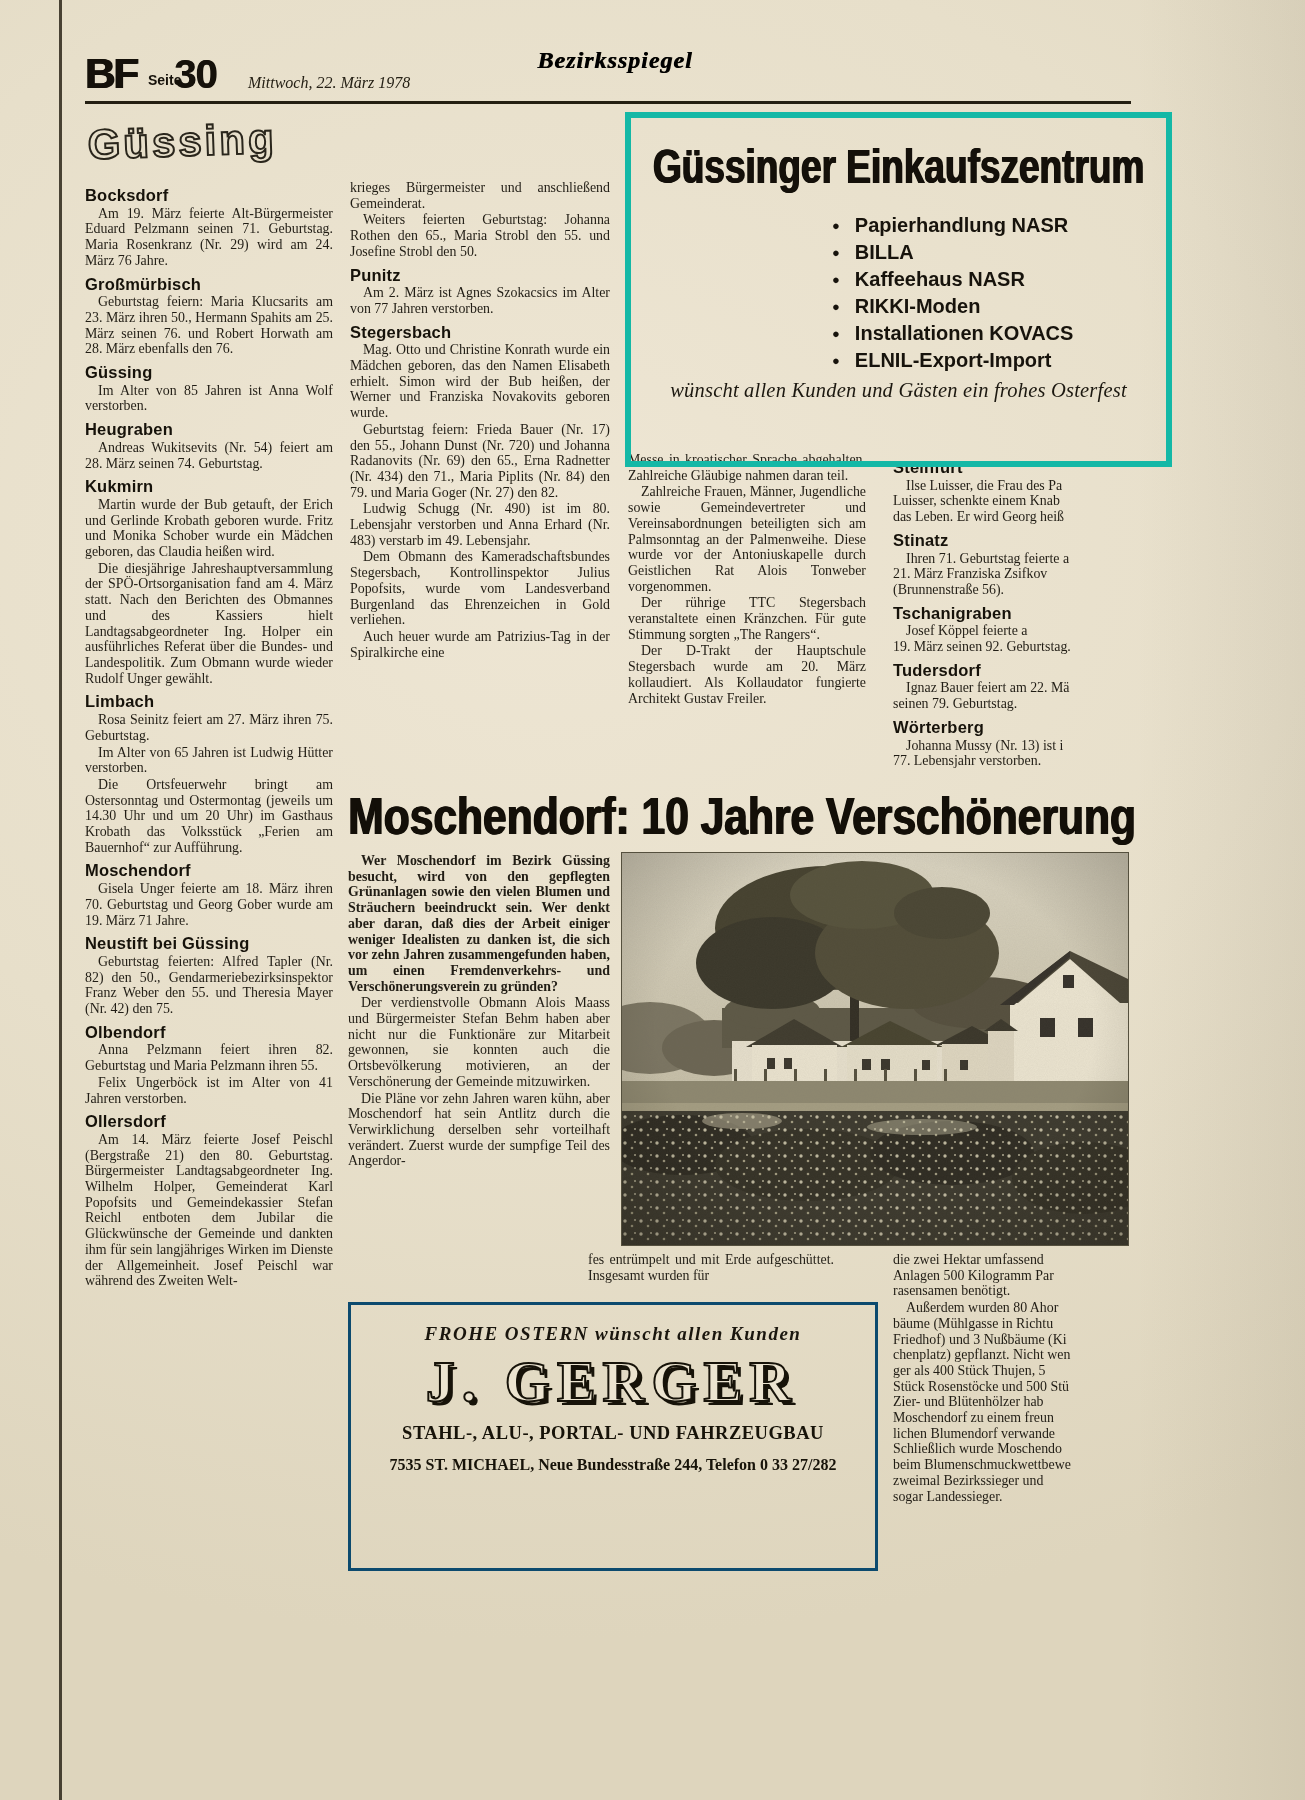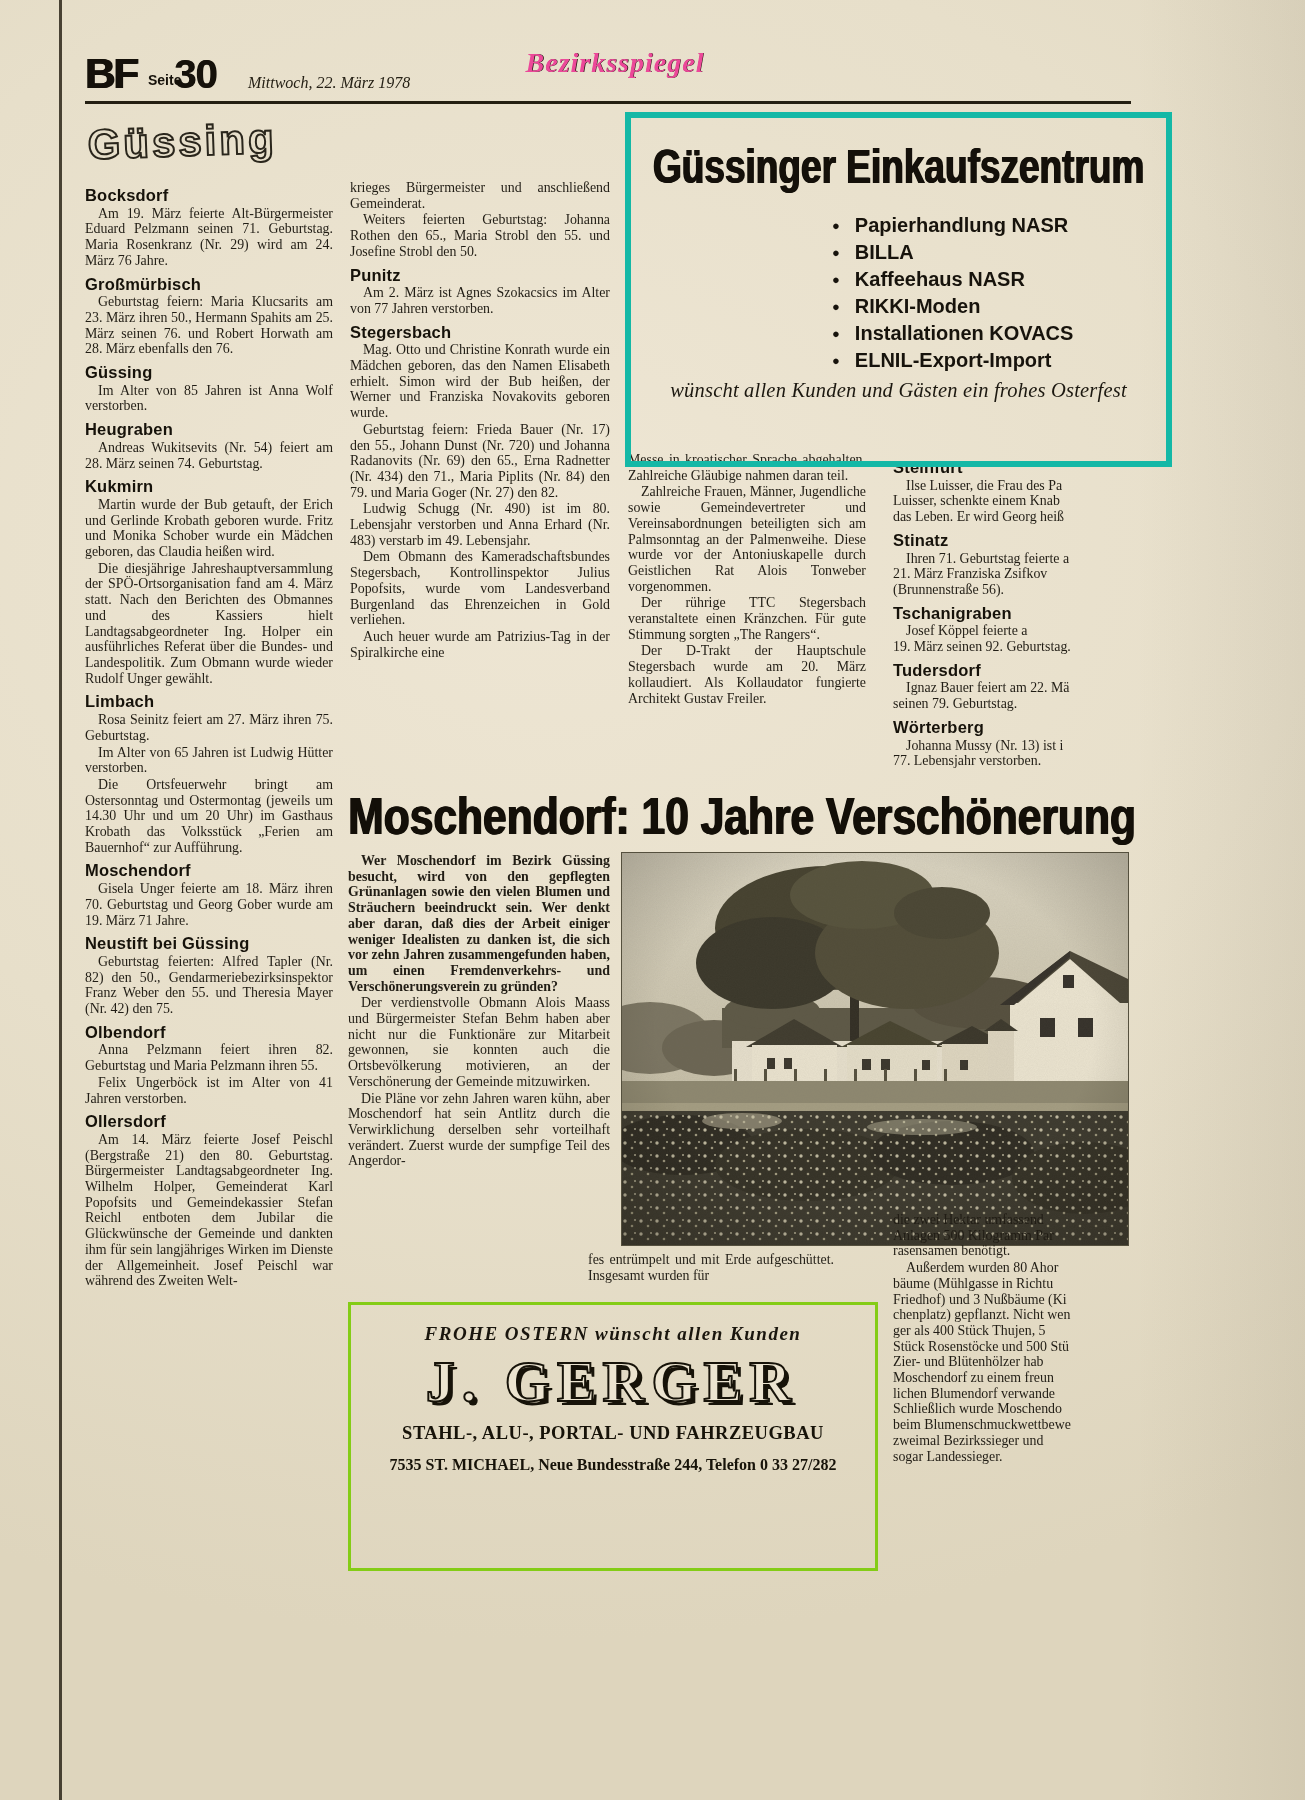--- a/index.html
+++ b/index.html
@@ -17,21 +17,21 @@
   
   .hdr-bf{position:absolute;left:85px;top:50px;font-family:"Liberation Sans",sans-serif;
     font-weight:bold;font-size:42px;letter-spacing:-2px;color:#15110a;
     text-shadow:1px 0 0 #15110a, -0.5px 0 0 #15110a;}
   .hdr-seite{position:absolute;left:148px;top:72px;font-family:"Liberation Sans",sans-serif;
     font-weight:bold;font-size:14px;color:#15110a;}
   .hdr-num{position:absolute;left:174px;top:52px;font-family:"Liberation Sans",sans-serif;
     font-weight:bold;font-size:40px;letter-spacing:-1px;color:#15110a;text-shadow:0.8px 0 0 #15110a;}
   .hdr-date{position:absolute;left:248px;top:74px;font-style:italic;font-size:16px;color:#252015;}
   .masthead{position:absolute;left:430px;top:47px;width:370px;text-align:center;
-    font-weight:bold;font-style:italic;font-size:28px;letter-spacing:1px;color:#ec4899;
+    font-weight:bold;font-style:italic;font-size:24px;letter-spacing:1px;color:#000000;
     text-shadow:0.6px 0 0 #181409;}
   .header-rule{position:absolute;left:85px;top:101px;width:1046px;height:3px;background:#241f12;}
 
   .guessing-wrap{position:absolute;left:82px;top:115px;}
 
   
   .newscol{position:absolute;font-size:13.9px;line-height:15.7px;text-align:justify;overflow:hidden;}
   .sec-h{font-family:"Liberation Sans",sans-serif;font-weight:bold;font-size:16.5px;
     margin:8px 0 2px;text-align:left;letter-spacing:.2px;color:#16120a;}
   .para{text-indent:13px;margin:0 0 1px;}
@@ -61,25 +61,25 @@
   .feature-headline{position:absolute;left:348px;top:786px;width:784px;
     font-family:"Liberation Sans",sans-serif;font-weight:bold;font-size:43px;white-space:nowrap;
     color:#130f08;transform:scale(0.99,1.22);transform-origin:left top;
     text-shadow:1px 0 0 #130f08, -0.5px 0 0 #130f08;}
   #feature-text{left:348px;top:853px;width:262px;height:442px;}
   #feature-text .lead{font-weight:bold;}
   .photo{position:absolute;left:622px;top:853px;width:506px;height:392px;
     outline:1px solid #55503e;box-shadow:inset 0 0 30px rgba(30,25,15,.25);}
   .photo svg{display:block;}
   #below-photo{left:588px;top:1252px;width:246px;height:54px;}
-  #feature-right{left:893px;top:1212px;width:240px;height:320px;}
+  #feature-right{left:893px;top:1252px;width:240px;height:320px;}
 
   
   .ad-gerger{position:absolute;left:348px;top:1302px;width:524px;height:245px;
-    border:3px solid #84cc16;text-align:center;padding-top:18px;overflow:hidden;}
+    border:3px solid #0c4a6e;text-align:center;padding-top:18px;overflow:hidden;}
   .gerger-line1{font-weight:bold;font-style:italic;font-size:19px;letter-spacing:1.5px;color:#1a160e;}
   .gerger-name-svg{margin:2px auto 0;display:block;}
   .gerger-line2{font-weight:bold;font-size:18.5px;letter-spacing:.5px;color:#171309;margin-top:2px;}
   .gerger-line3{font-weight:bold;font-size:16px;color:#171309;margin-top:12px;}
   .gerger-line4{font-weight:bold;font-size:16px;color:#171309;margin-top:3px;}
 </style>
 </head>
 <body>
 
 <div class="edge-shade"></div>

